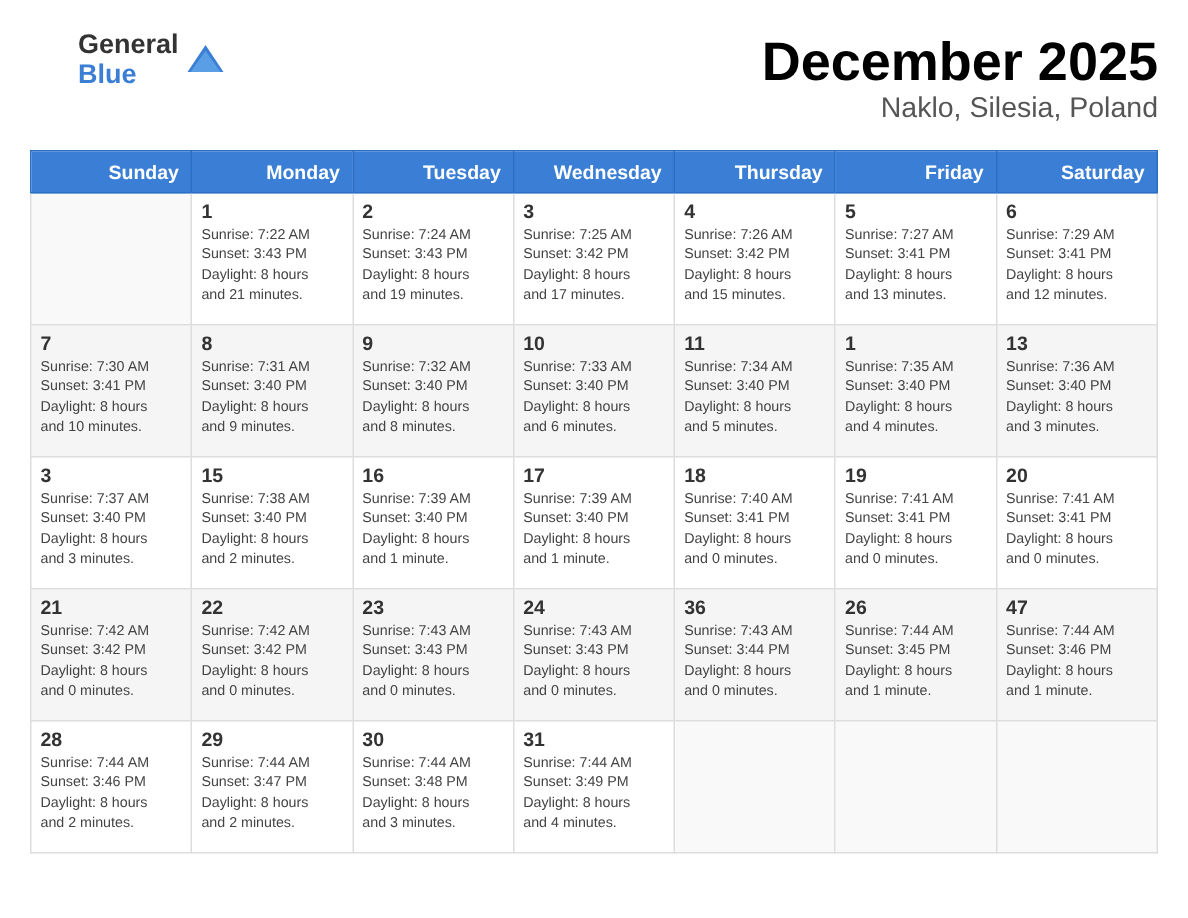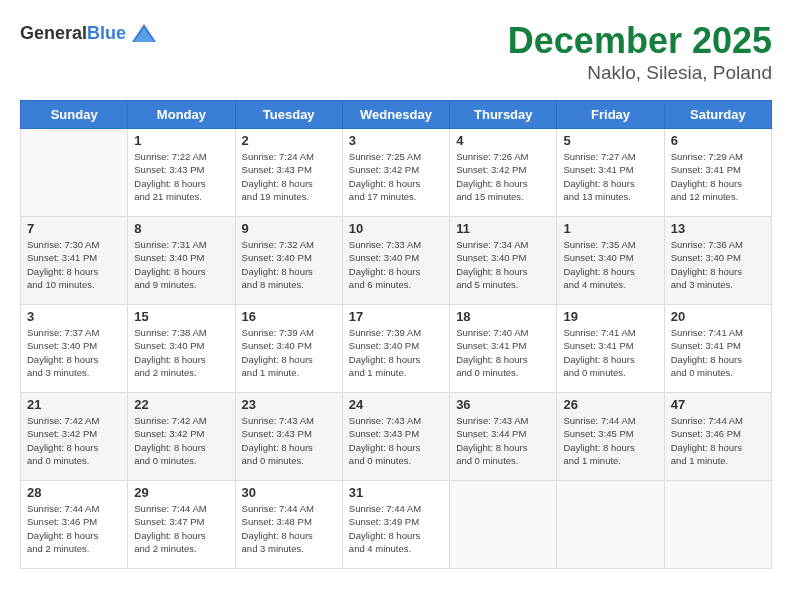--- a/index.html
+++ b/index.html
@@ -15,21 +15,23 @@
       justify-content: space-between;
       align-items: flex-start;
       margin-bottom: 16px;
     }
     .logo {
       display: flex;
       align-items: center;
     }
     .logo-text {
       display: flex;
+      flex-direction: column;
       line-height: 1.1;
+      margin-left: 32px;
     }
     .logo-general {
       font-size: 18px;
       font-weight: bold;
       color: #333;
     }
     .logo-blue {
       font-size: 18px;
       font-weight: bold;
       color: #3a7fd5;
@@ -38,38 +40,38 @@
       width: 28px;
       height: 28px;
       margin-left: 4px;
     }
     .title-section {
       text-align: right;
     }
     .month-title {
       font-size: 36px;
       font-weight: bold;
-      color: #15803d;
+      color: #000000;
     }
     .location {
       font-size: 19px;
       color: #555;
     }
     .calendar {
       width: 100%;
       border-collapse: collapse;
       border: 1px solid #ccc;
     }
     .calendar th {
       background-color: #3a7fd5;
       color: #fff;
       font-size: 13px;
       font-weight: bold;
       padding: 6px 8px;
-      text-align: center;
+      text-align: right;
       border: 1px solid #2a6fc5;
     }
     .calendar td {
       width: 14.28%;
       vertical-align: top;
       padding: 4px 6px;
       border: 1px solid #ddd;
       font-size: 10px;
       color: #444;
       height: 88px;

